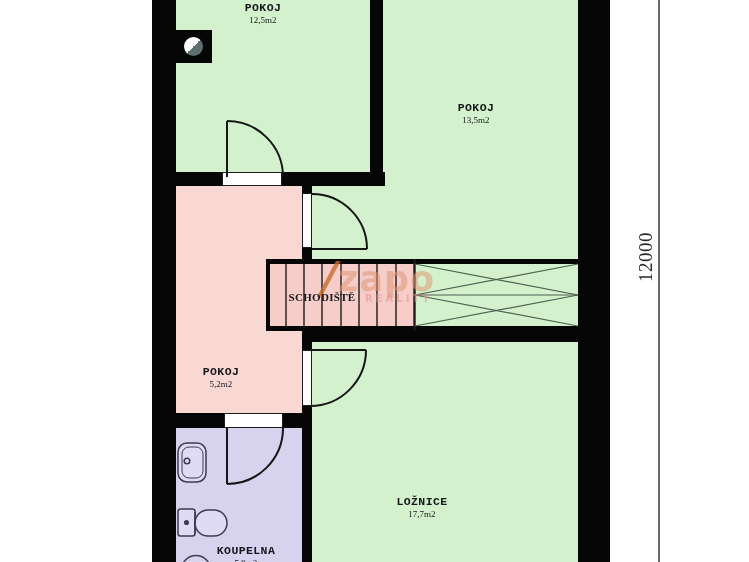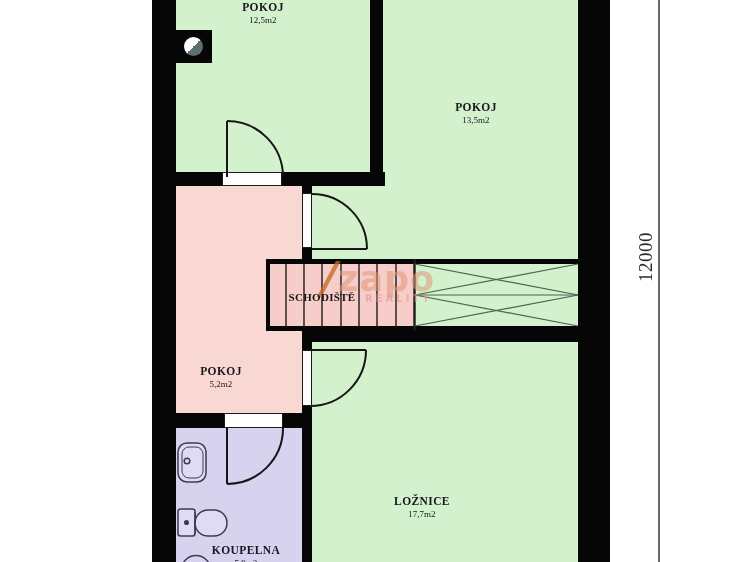--- a/index.html
+++ b/index.html
@@ -13,21 +13,21 @@
   .green{background:#d3f1cd;}
   .pink{background:#f9d8d4;}
   .steps-pink{background:#f6cdc9;}
   .lavender{background:#d7d3ef;}
   .opening{position:absolute;background:#ffffff;border:1px solid #1a1a1a;box-sizing:border-box;}
   .stair-border{position:absolute;background:#060606;}
   .room-label{
     position:absolute;text-align:center;transform:translateX(-50%);
     color:#17171c;line-height:1.15;white-space:nowrap;
   }
-  .room-name{font-size:11.5px;font-weight:bold;letter-spacing:.4px;}
+  .room-name{font-size:11.5px;font-weight:bold;letter-spacing:.4px;font-family:Liberation Mono, monospace;}
   .room-area{font-size:9px;margin-top:1px;}
   .schodiste-name{font-size:11px;font-weight:bold;letter-spacing:.3px;}
   #dim-line{position:absolute;left:658px;top:0;width:2px;height:562px;background:#6a6a6a;}
   #dim-text{
     position:absolute;left:611px;top:247px;width:70px;height:20px;
     line-height:20px;text-align:center;font-size:19px;color:#2a2a2a;
     transform:rotate(-90deg);letter-spacing:.5px;
   }
   #watermark{
     position:absolute;left:321px;top:258px;width:110px;

